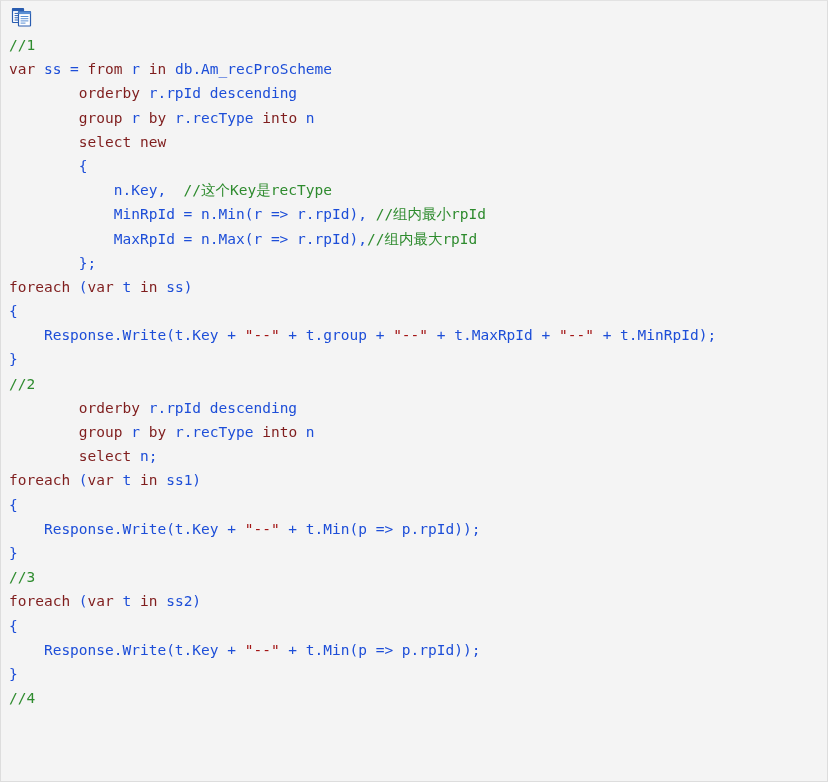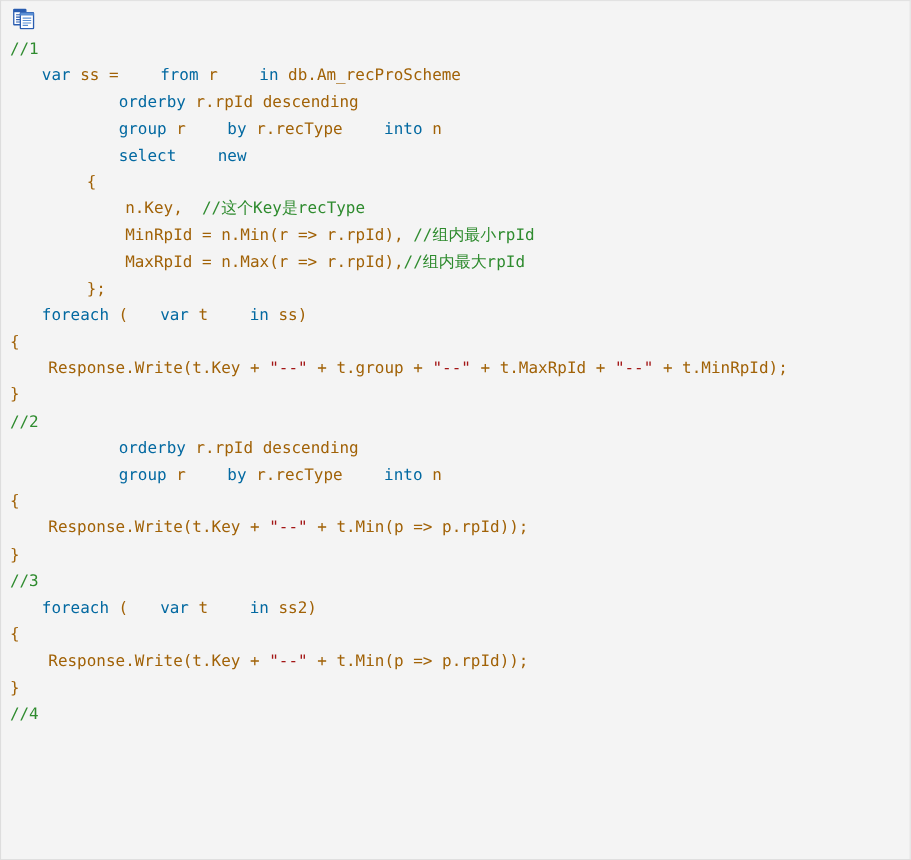--- a/index.html
+++ b/index.html
@@ -37,24 +37,24 @@
   }
   .code-line {
     font-family: "DejaVu Sans Mono", "Liberation Mono", monospace;
     font-size: 14.5px;
     line-height: 24.2px;
     height: 24.2px;
     white-space: pre;
     color: #333333;
     letter-spacing: 0px;
   }
-  .k   { color: #0369a1; margin-left: 29px; }       
+  .k   { color: #7f1d1d; }       
   .cm  { color: #2e8b2e; }       
   .st  { color: #a31515; }       
-  .pl  { color: #a16207; }       
+  .pl  { color: #1d4ed8; }       
 </style>
 </head>
 <body>
 
 <div id="code-viewer">
 
   <div id="toolbar">
     <span class="copy-icon" title="复制代码">
       <svg width="22" height="20" viewBox="0 0 22 20" xmlns="http://www.w3.org/2000/svg">
 
@@ -86,20 +86,22 @@
       <div class="code-line"><span class="pl">            MinRpId = n.Min(r =&gt; r.rpId), </span><span class="cm">//组内最小rpId</span></div>
       <div class="code-line"><span class="pl">            MaxRpId = n.Max(r =&gt; r.rpId),</span><span class="cm">//组内最大rpId</span></div>
       <div class="code-line"><span class="pl">        };</span></div>
       <div class="code-line"><span class="k">foreach</span><span class="pl"> (</span><span class="k">var</span><span class="pl"> t </span><span class="k">in</span><span class="pl"> ss)</span></div>
       <div class="code-line"><span class="pl">{</span></div>
       <div class="code-line"><span class="pl">    Response.Write(t.Key + </span><span class="st">"--"</span><span class="pl"> + t.group + </span><span class="st">"--"</span><span class="pl"> + t.MaxRpId + </span><span class="st">"--"</span><span class="pl"> + t.MinRpId);</span></div>
       <div class="code-line"><span class="pl">}</span></div>
       <div class="code-line"><span class="cm">//2</span></div>
       <div class="code-line"><span class="pl">        </span><span class="k">orderby</span><span class="pl"> r.rpId descending</span></div>
       <div class="code-line"><span class="pl">        </span><span class="k">group</span><span class="pl"> r </span><span class="k">by</span><span class="pl"> r.recType </span><span class="k">into</span><span class="pl"> n</span></div>
+      <div class="code-line"><span class="pl">        </span><span class="k">select</span><span class="pl"> n;</span></div>
+      <div class="code-line"><span class="k">foreach</span><span class="pl"> (</span><span class="k">var</span><span class="pl"> t </span><span class="k">in</span><span class="pl"> ss1)</span></div>
       <div class="code-line"><span class="pl">{</span></div>
       <div class="code-line"><span class="pl">    Response.Write(t.Key + </span><span class="st">"--"</span><span class="pl"> + t.Min(p =&gt; p.rpId));</span></div>
       <div class="code-line"><span class="pl">}</span></div>
       <div class="code-line"><span class="cm">//3</span></div>
       <div class="code-line"><span class="k">foreach</span><span class="pl"> (</span><span class="k">var</span><span class="pl"> t </span><span class="k">in</span><span class="pl"> ss2)</span></div>
       <div class="code-line"><span class="pl">{</span></div>
       <div class="code-line"><span class="pl">    Response.Write(t.Key + </span><span class="st">"--"</span><span class="pl"> + t.Min(p =&gt; p.rpId));</span></div>
       <div class="code-line"><span class="pl">}</span></div>
       <div class="code-line"><span class="cm">//4</span></div>
     </div>

